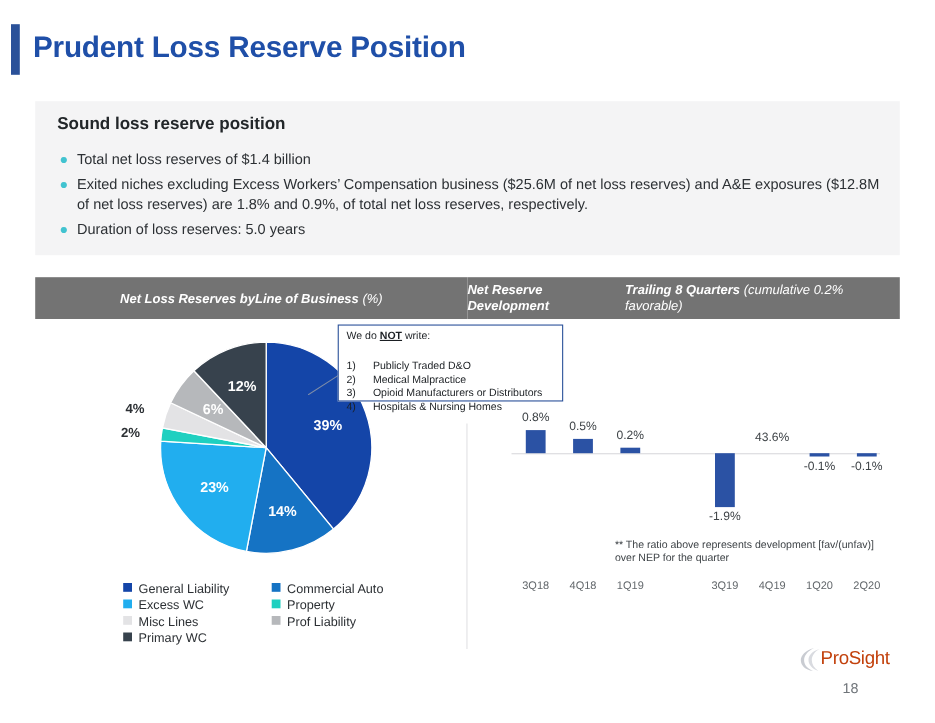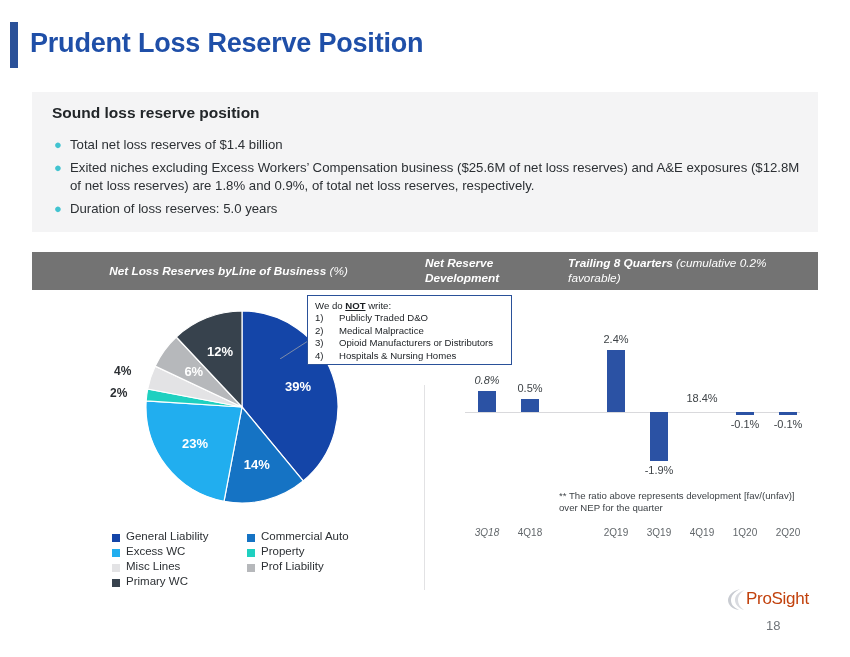--- a/index.html
+++ b/index.html
@@ -98,39 +98,39 @@
   }
 
   
   #callout {
     position: absolute; left: 275px; top: 3px;
     width: 205px; height: 70px;
     background: #ffffff;
     border: 1px solid #2a5199;
     padding: 4px 6px 4px 7px;
   }
-  .callout-title { font-size: 9.6px; color: #1b1f23; margin-bottom: 1px; }
+  .callout-title { font-size: 9.6px; color: #1b1f23; margin-bottom: 16px; }
   .callout-title u { font-weight: bold; }
   .callout-item { display: flex; font-size: 9.6px; color: #1b1f23; line-height: 12.6px; }
   .callout-num { width: 24px; flex: none; }
   #callout-leader {
     position: absolute; left: 248px; top: 47px;
     width: 30px; height: 20px;
     pointer-events: none;
   }
 
   
   #pie-legend {
     position: absolute; left: 80px; top: 238px;
     width: 270px;
     display: grid;
     grid-template-columns: 135px 135px;
     row-gap: 3px;
   }
-  .legend-item { display: flex; align-items: flex-end; }
+  .legend-item { display: flex; align-items: flex-start; }
   .legend-swatch { width: 8px; height: 8px; flex: none; margin-right: 6px; }
   .legend-label { font-size: 11.5px; color: #2c3034; white-space: nowrap; }
 
   
   #bar-area {
     position: absolute; left: 30px; top: 45px;
     width: 350px; height: 185px;
   }
   #zero-line {
     position: absolute; left: 10px; top: 75px;
@@ -288,42 +288,42 @@
       <div class="legend-item">
         <span class="legend-swatch" style="background:#37424d"></span>
         <span class="legend-label">Primary WC</span>
       </div>
     </div>
   </div>
 
   <div class="panel" id="bar-panel">
     <div id="bar-area">
       <div id="zero-line"></div>
-    <div class="bar-col" style="left: 12px; font-style: italic;">
+    <div class="bar-col" style="left: 12px;">
           <div class="bar-rect" style="background: rgb(43, 82, 164); top: 54.2px; height: 20.8px;"></div>
           <div class="bar-value" style="top: 37.2px;">0.8%</div>
           <div class="bar-tick">3Q18</div>
         </div>
         <div class="bar-col" style="left: 55px;">
           <div class="bar-rect" style="background: rgb(43, 82, 164); top: 62px; height: 13px;"></div>
           <div class="bar-value" style="top: 45px;">0.5%</div>
           <div class="bar-tick">4Q18</div>
         </div>
-        <div class="bar-col" style="left: 141px;">
-          <div class="bar-rect" style="background: rgb(43, 82, 164); top: 12.6px; height: 62.4px;"></div>
-          <div class="bar-value" style="top: -4.4px;">2.4%</div>
-          <div class="bar-tick">2Q19</div>
+        <div class="bar-col" style="left: 98px;">
+          <div class="bar-rect" style="background: rgb(43, 82, 164); top: 69.8px; height: 5.2px;"></div>
+          <div class="bar-value" style="top: 52.8px;">0.2%</div>
+          <div class="bar-tick">1Q19</div>
         </div>
         <div class="bar-col" style="left: 184px;">
           <div class="bar-rect" style="background: rgb(43, 82, 164); top: 75px; height: 49.4px;"></div>
           <div class="bar-value" style="top: 127.4px;">-1.9%</div>
           <div class="bar-tick">3Q19</div>
         </div>
         <div class="bar-col" style="left: 227px;">
-          <div class="bar-value" style="top: 55px;">18.4%</div>
+          <div class="bar-value" style="top: 55px;">43.6%</div>
           <div class="bar-tick">4Q19</div>
         </div>
         <div class="bar-col" style="left: 270px;">
           <div class="bar-rect" style="background: rgb(43, 82, 164); top: 75px; height: 2.6px;"></div>
           <div class="bar-value" style="top: 80.6px;">-0.1%</div>
           <div class="bar-tick">1Q20</div>
         </div>
         <div class="bar-col" style="left: 313px;">
           <div class="bar-rect" style="background: rgb(43, 82, 164); top: 75px; height: 2.6px;"></div>
           <div class="bar-value" style="top: 80.6px;">-0.1%</div>

